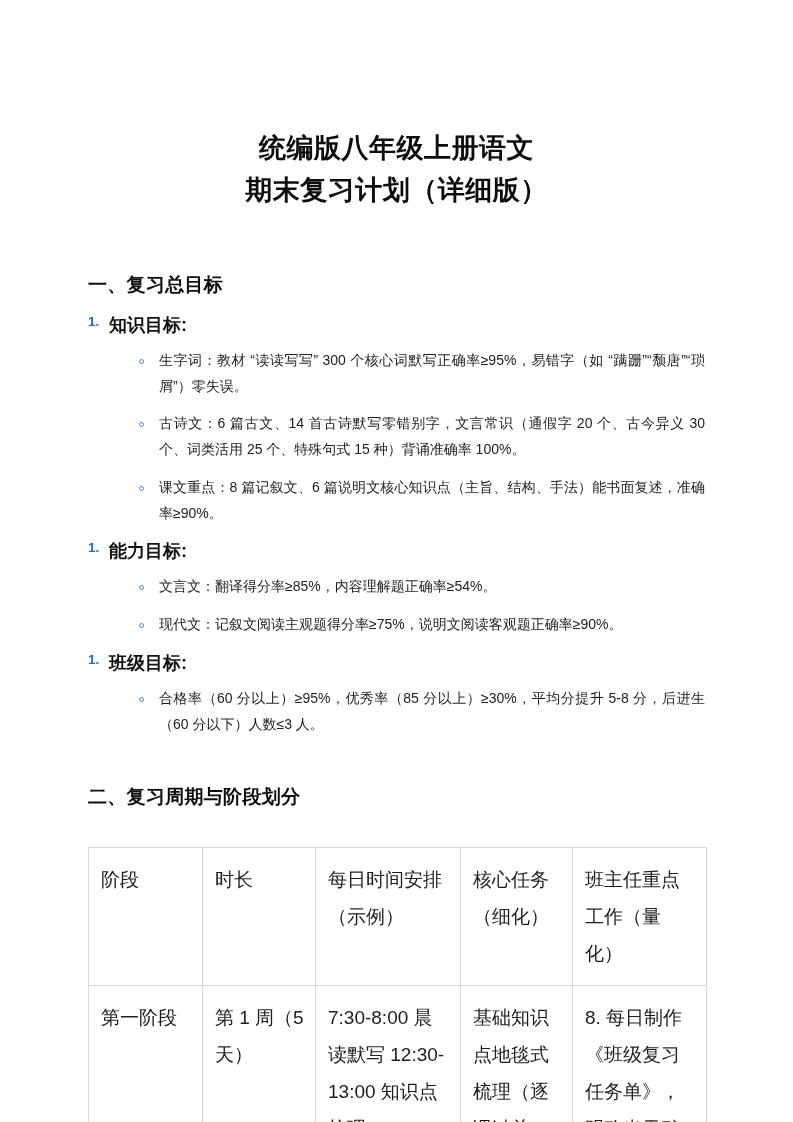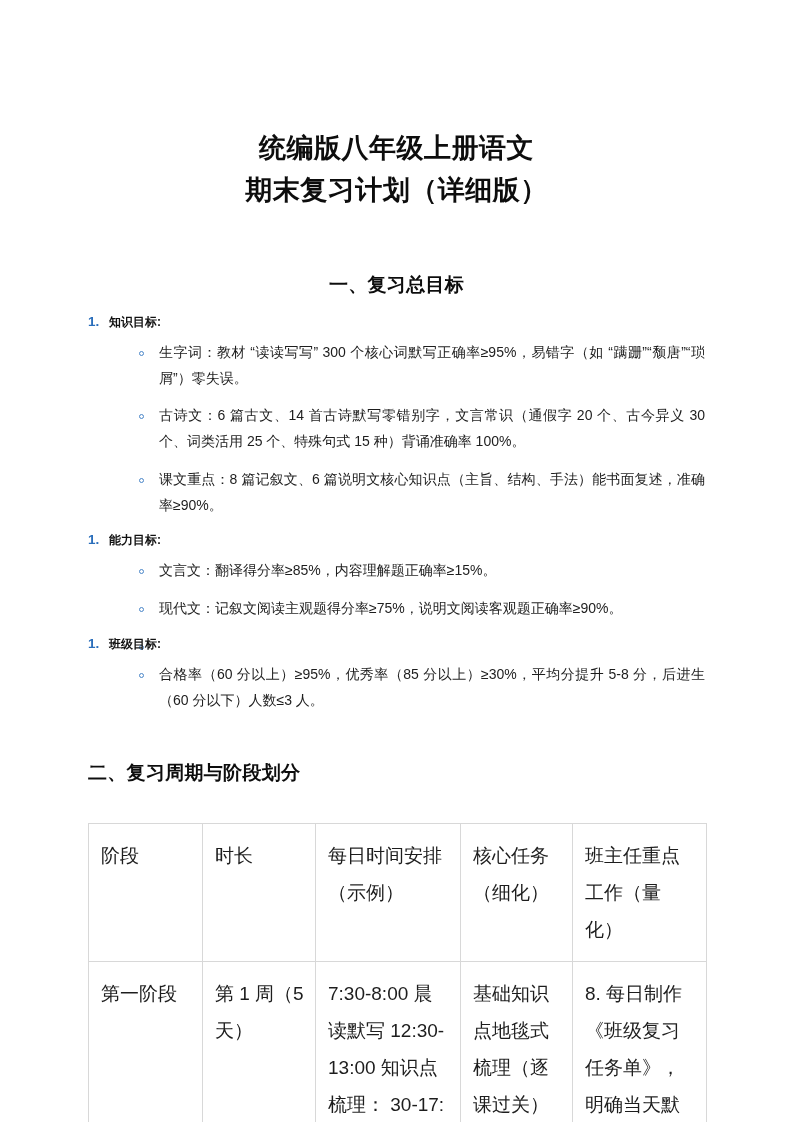--- a/index.html
+++ b/index.html
@@ -35,21 +35,21 @@
   .doc-title .line { display: block; }
 
   
   .section-heading {
     font-size: 19px;
     font-weight: bold;
     color: #0d0d0d;
     letter-spacing: 0.3px;
     margin: 46px 0 0 0;
   }
-  .section-heading.first { margin-top: 60px; text-align: center; }
+  .section-heading.first { margin-top: 60px; }
 
   
   ol.lvl1 {
     list-style: none;
     margin: 14px 0 0 0;
     padding: 0;
   }
   ol.lvl1 > li {
     position: relative;
     padding-left: 21px;
@@ -59,21 +59,21 @@
   ol.lvl1 > li > .marker {
     position: absolute;
     left: 0;
     top: 0;
     color: #2a6ebb;
     font-size: 13.5px;
     font-weight: bold;
     line-height: 1.5;
   }
   .lvl1-label {
-    font-size: 12px;
+    font-size: 18px;
     font-weight: bold;
     color: #111;
     line-height: 1.5;
   }
 
   
   ul.lvl2 {
     list-style: none;
     margin: 9px 0 0 0;
     padding: 0;
@@ -157,21 +157,21 @@
         </li>
       </ul>
     </li>
 
     <li>
       <span class="marker">1.</span>
       <span class="lvl1-label">能力目标:</span>
       <ul class="lvl2">
         <li>
           <span class="dot"></span>
-          <span>文言文：翻译得分率≥85%，内容理解题正确率≥15%。</span>
+          <span>文言文：翻译得分率≥85%，内容理解题正确率≥54%。</span>
         </li>
         <li>
           <span class="dot"></span>
           <span>现代文：记叙文阅读主观题得分率≥75%，说明文阅读客观题正确率≥90%。</span>
         </li>
         <li>
           <span class="dot"></span>
         </li>
       </ul>
     </li>

